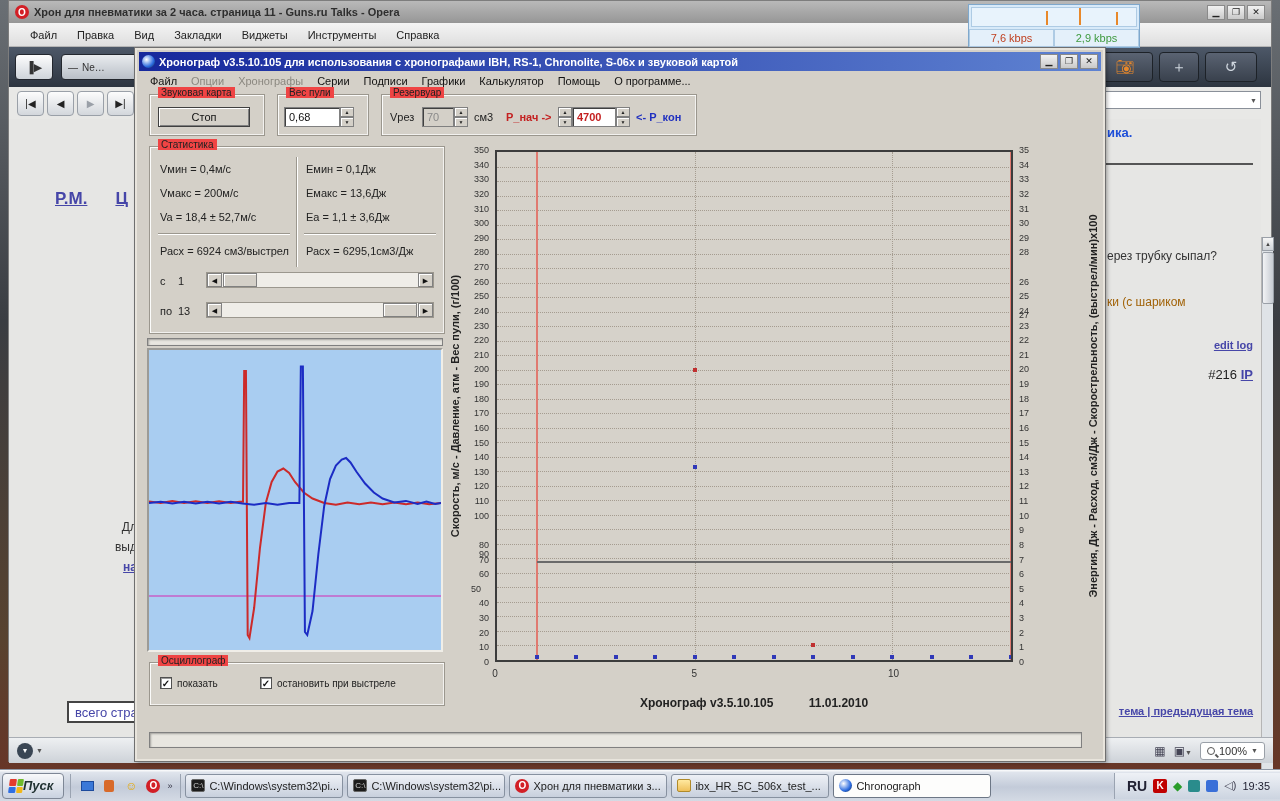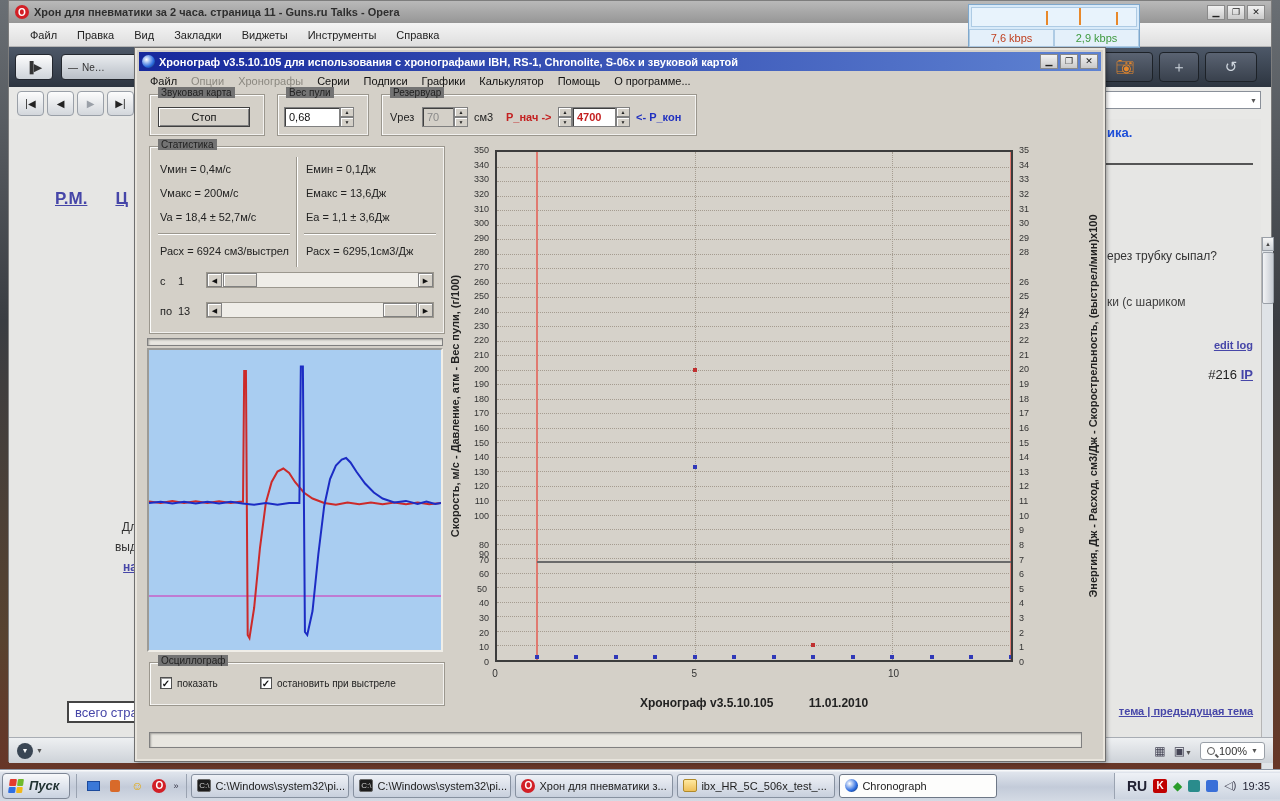--- a/index.html
+++ b/index.html
@@ -26,21 +26,21 @@
   .navbtn.dis{color:#9aa0a8;}
   #addrfield{left:1096px;top:90px;width:156px;height:18px;background:#fff;border:1px solid #8a9099;display:flex;align-items:center;justify-content:flex-end;padding-right:3px;font-size:9px;color:#555;}
   #opera-content{left:0;top:118px;width:1252px;height:618px;background:#e6e6e4;}
   .plink{color:#4646a8;text-decoration:underline;font-weight:bold;}
   #left-links{left:46px;top:70px;font-size:17px;display:flex;gap:28px;}
   #left-lines{left:0px;top:398px;width:128px;text-align:right;font-size:12px;color:#333;line-height:20px;}
   #pagesbox{left:58px;top:582px;width:160px;height:22px;border:2px solid #444;background:#fff;font-size:13px;color:#4646a8;display:flex;align-items:center;padding-left:6px;}
   #rfrag-head{left:1098px;top:6px;font-size:13px;font-weight:bold;color:#1d4ed8;}
   #rfrag-rule{left:1096px;top:44px;width:148px;height:2px;background:#555;}
   #rfrag-l1{left:1098px;top:130px;font-size:12px;color:#333;white-space:nowrap;}
-  #rfrag-l2{left:1098px;top:176px;font-size:12px;color:#404040;white-space:nowrap;}
+  #rfrag-l2{left:1098px;top:176px;font-size:12px;color:#a16207;white-space:nowrap;}
   #rfrag-editlog{left:1098px;top:220px;width:146px;text-align:right;font-size:11px;}
   #rfrag-post{left:1098px;top:248px;width:146px;text-align:right;font-size:13px;color:#222;}
   #rfrag-bottom{left:1040px;top:586px;width:204px;text-align:right;font-size:11px;}
   #vscroll{left:1252px;top:118px;width:12px;height:618px;background:#dfe3e7;border-left:1px solid #b5b5b5;}
   .sbtn{position:absolute;left:0;width:12px;height:14px;background:linear-gradient(180deg,#f6f6f6,#cfd3d8);border:1px solid #9aa0a8;font-size:6px;text-align:center;line-height:12px;color:#444;}
   #vthumb{position:absolute;left:0;top:15px;width:12px;height:52px;background:linear-gradient(90deg,#f2f3f5,#c6cbd2);border:1px solid #9aa0a8;border-radius:2px;}
   #opera-status{left:0;top:736px;width:1264px;height:26px;background:linear-gradient(180deg,#eef0f2,#cdd2d8);border-top:1px solid #a8adb4;display:flex;align-items:center;padding:0 8px;}
   .statusgrp{margin-left:auto;display:flex;align-items:center;gap:8px;}
   .zoompill{display:flex;align-items:center;gap:4px;background:#fff;border:1px solid #9aa0a8;border-radius:3px;height:18px;padding:0 6px;font-size:11px;color:#333;}
   .mag{width:8px;height:8px;border:1.5px solid #555;border-radius:50%;position:relative;}
@@ -59,21 +59,21 @@
 
   
   #chrono{left:135px;top:48px;width:970px;height:713px;background:#d4d0c8;border:2px solid #e8e4dc;outline:1px solid #6f6f6f;box-shadow:2px 2px 4px rgba(0,0,0,.35);}
   #chrono-title{left:2px;top:2px;width:962px;height:19px;background:linear-gradient(90deg,#16289c,#5f83d2);display:flex;align-items:center;gap:4px;padding:0 3px;}
   #chrono-title .t{color:#fff;font-size:11px;font-weight:bold;white-space:nowrap;overflow:hidden;}
   .chrono-ico{width:13px;height:13px;border-radius:50%;background:radial-gradient(circle at 35% 35%,#fff,#2a6adf 60%,#123);flex:0 0 auto;}
   #chrono-menu{left:2px;top:22px;width:962px;height:18px;background:#d4d0c8;display:flex;align-items:center;padding-left:4px;}
   #chrono-menu span{font-size:11px;padding:2px 7px;color:#111;}
   #chrono-menu span.dis{color:#8b8880;}
   .gbox{position:absolute;border:1px solid #9b978e;box-shadow:1px 1px 0 rgba(255,255,255,.9) inset,-1px -1px 0 rgba(255,255,255,.7) inset;}
-  .gbox>legend{position:absolute;top:-8px;left:8px;background:#737373;font-size:10px;color:#222;padding:0 3px;}
+  .gbox>legend{position:absolute;top:-8px;left:8px;background:#ef4444;font-size:10px;color:#222;padding:0 3px;}
   .btn3d{background:#d4d0c8;border:1px solid #404040;box-shadow:inset 1px 1px 0 #fff,inset -1px -1px 0 #808080;font-size:11px;color:#111;display:flex;align-items:center;justify-content:center;}
   .edit{background:#fff;border:1px solid #808080;box-shadow:inset 1px 1px 0 #404040;font-size:11px;color:#111;display:flex;align-items:center;padding-left:4px;}
   .edit.dis{background:#d4d0c8;color:#8a8a8a;}
   .spin{width:14px;display:flex;flex-direction:column;}
   .spin div{flex:1;background:#d4d0c8;border:1px solid #808080;box-shadow:inset 1px 1px 0 #fff;font-size:5px;line-height:8px;text-align:center;color:#222;}
   .redtxt{color:#c42020;font-size:11px;font-weight:bold;}
   .bluetxt{color:#2030c0;font-size:11px;font-weight:bold;}
   .stat-cell{position:absolute;font-size:11px;color:#222;white-space:nowrap;}
   .sep-h{position:absolute;height:2px;border-top:1px solid #9b978e;border-bottom:1px solid #fff;}
   .sep-v{position:absolute;width:2px;border-left:1px solid #9b978e;border-right:1px solid #fff;}
@@ -95,21 +95,21 @@
   .pt{position:absolute;width:4px;height:4px;transform:translate(-50%,-50%);}
   .tickcol{position:absolute;top:100px;height:512px;}
   .tick{position:absolute;font-size:9px;color:#333;transform:translateY(-50%);white-space:nowrap;}
   .xtick{position:absolute;top:618px;font-size:10px;color:#333;transform:translateX(-50%);}
   .axlabel{position:absolute;width:512px;height:14px;text-align:center;font-size:11px;font-weight:bold;color:#222;transform-origin:0 0;transform:rotate(-90deg) translateX(-512px);white-space:nowrap;}
   #chart-footer{position:absolute;left:358px;top:646px;width:518px;text-align:center;font-size:12px;font-weight:bold;color:#222;}
   #chart-footer span{margin:0 16px;}
 
   
   #taskbar{left:0;top:769px;width:1280px;height:32px;background:linear-gradient(180deg,#fdfdfd,#dfe4ec 8%,#c3cbd9 55%,#d4dae4);border-top:1px solid #8e97a5;display:flex;align-items:center;}
-  #startbtn{margin-left:2px;height:26px;border-radius:4px;background:linear-gradient(180deg,#f8f9fb,#c9d2e0);border:1px solid #7e8796;display:flex;align-items:center;gap:6px;padding:0 10px 0 6px;}
+  #startbtn{margin-left:2px;height:26px;border-radius:4px;background:linear-gradient(180deg,#f8f9fb,#c9d2e0);border:1px solid #7e8796;display:flex;align-items:center;gap:0;padding:0 10px 0 6px;}
   #startbtn .lbl{font-size:13px;font-weight:bold;font-style:italic;color:#233;}
   .winlogo{width:14px;height:14px;display:grid;grid-template-columns:1fr 1fr;grid-template-rows:1fr 1fr;gap:1px;transform:skewX(-8deg);}
   .winlogo i{border-radius:1px;}
   #quick{display:flex;align-items:center;gap:6px;padding:0 8px;border-left:1px solid #9aa3b1;border-right:1px solid #9aa3b1;margin-left:6px;height:24px;}
   .qicon{width:16px;height:16px;display:flex;align-items:center;justify-content:center;font-size:12px;}
   .taskbtn{height:24px;width:158px;margin-left:4px;border-radius:3px;background:linear-gradient(180deg,#eef1f6,#c8d0dd);border:1px solid #8791a0;display:flex;align-items:center;gap:4px;padding:0 5px;font-size:11px;color:#222;overflow:hidden;white-space:nowrap;}
   .taskbtn.active{background:#fdfdfc;border-color:#6d7786;}
   .tico{width:14px;height:13px;flex:0 0 auto;display:flex;align-items:center;justify-content:center;font-size:8px;border-radius:2px;}
   .tico.console{background:#1c1c1c;color:#ccc;border:1px solid #666;}
   .tico.folder{background:linear-gradient(180deg,#ffe9a0,#efc05a);border:1px solid #b08a2a;}
@@ -331,21 +331,21 @@
       </div>
     </fieldset>
 
     <div class="axlabel" style="left:312px;top:100px">Скорость, м/с  -  Давление, атм  -  Вес пули, (г/100)</div>
     <div class="tickcol" id="lticks" style="left:322px;width:32px">
         <div class="tick" style="top: 100%; right: 2px;">0</div>
         <div class="tick" style="top: 97.1429%; right: 2px;">10</div>
         <div class="tick" style="top: 94.2857%; right: 2px;">20</div>
         <div class="tick" style="top: 91.4286%; right: 2px;">30</div>
         <div class="tick" style="top: 88.5714%; right: 2px;">40</div>
-        <div class="tick" style="top: 85.7143%; right: 4px;">50</div>
+        <div class="tick" style="top: 85.7143%; right: 10px;">50</div>
         <div class="tick" style="top: 82.8571%; right: 2px;">60</div>
         <div class="tick" style="top: 80%; right: 2px;">70</div>
         <div class="tick" style="top: 77.1429%; right: 2px;">80</div>
         <div class="tick" style="top: 74.2857%; right: 2px; margin-top: 24px;">90</div>
         <div class="tick" style="top: 71.4286%; right: 2px;">100</div>
         <div class="tick" style="top: 68.5714%; right: 2px;">110</div>
         <div class="tick" style="top: 65.7143%; right: 2px;">120</div>
         <div class="tick" style="top: 62.8571%; right: 2px;">130</div>
         <div class="tick" style="top: 60%; right: 2px;">140</div>
         <div class="tick" style="top: 57.1429%; right: 2px;">150</div>

